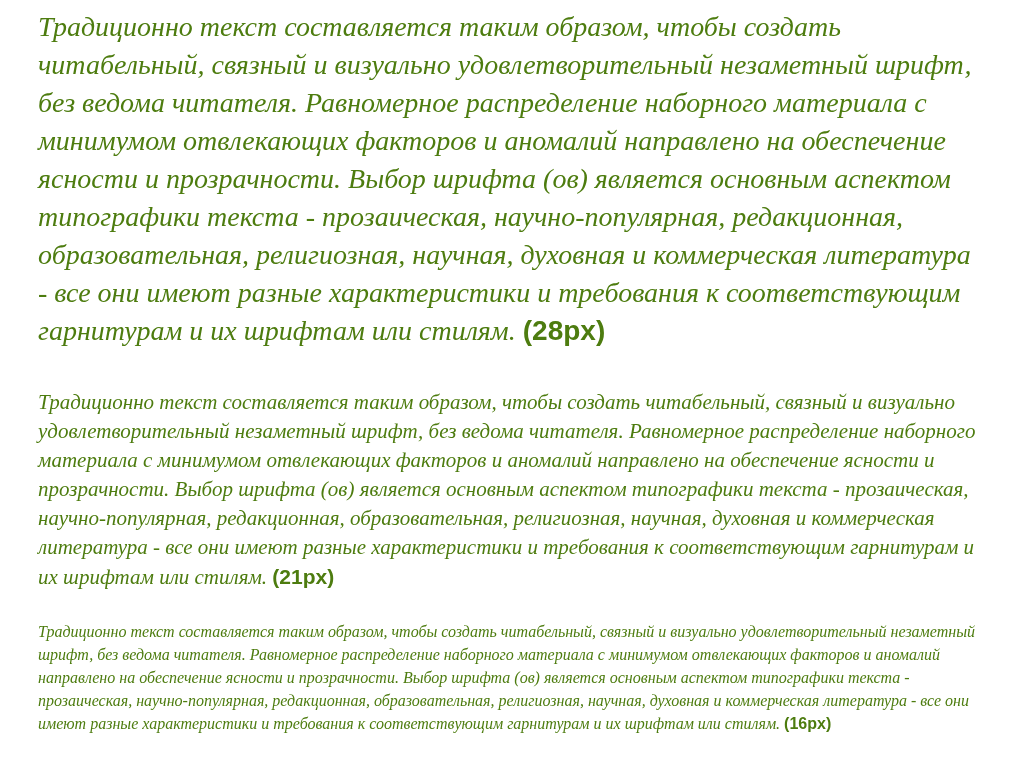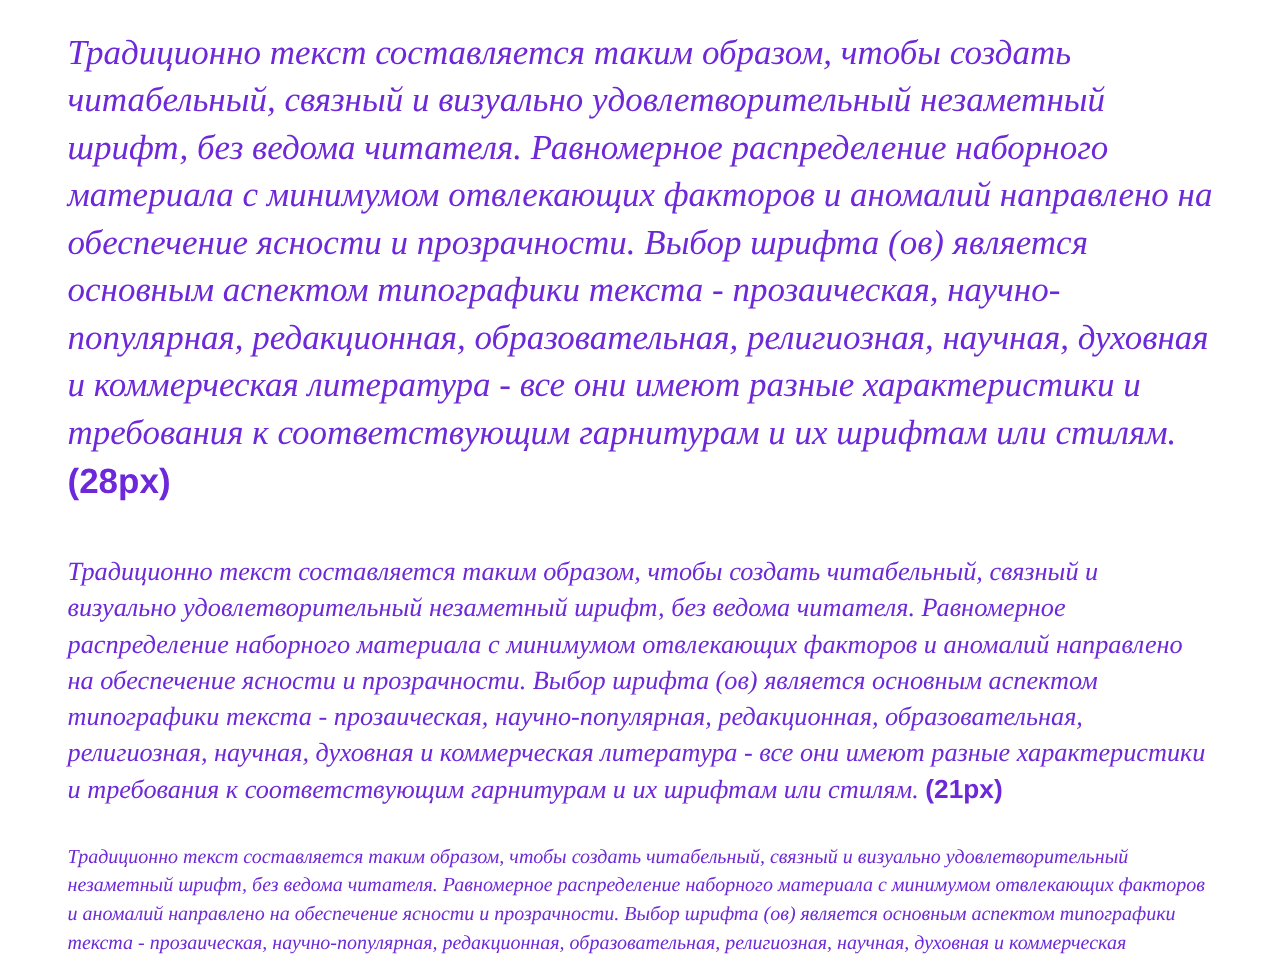--- a/index.html
+++ b/index.html
@@ -8,25 +8,25 @@
     height: 768px;
     overflow: hidden;
     background: #ffffff;
     color: #000000;
   }
   .page {
     padding: 6px 36px 0 36px;
     box-sizing: border-box;
   }
   .specimen {
-    margin: 18px;
+    margin: 2px;
     font-family: "Liberation Serif", "DejaVu Serif", serif;
     font-style: italic;
     font-weight: normal;
-    color: #6d28d9;
+    color: #4d7c0f;
   }
   .size-label {
     font-family: "Liberation Sans", "DejaVu Sans", sans-serif;
     font-style: normal;
     font-weight: bold;
     white-space: nowrap;
   }
   .p-28 { font-size: 28px; line-height: 38px; margin-bottom: 38px; }
   .p-21 { font-size: 21px; line-height: 29px; margin-bottom: 28px; }
   .p-16 { font-size: 16px; line-height: 23px; margin-bottom: 0; }

